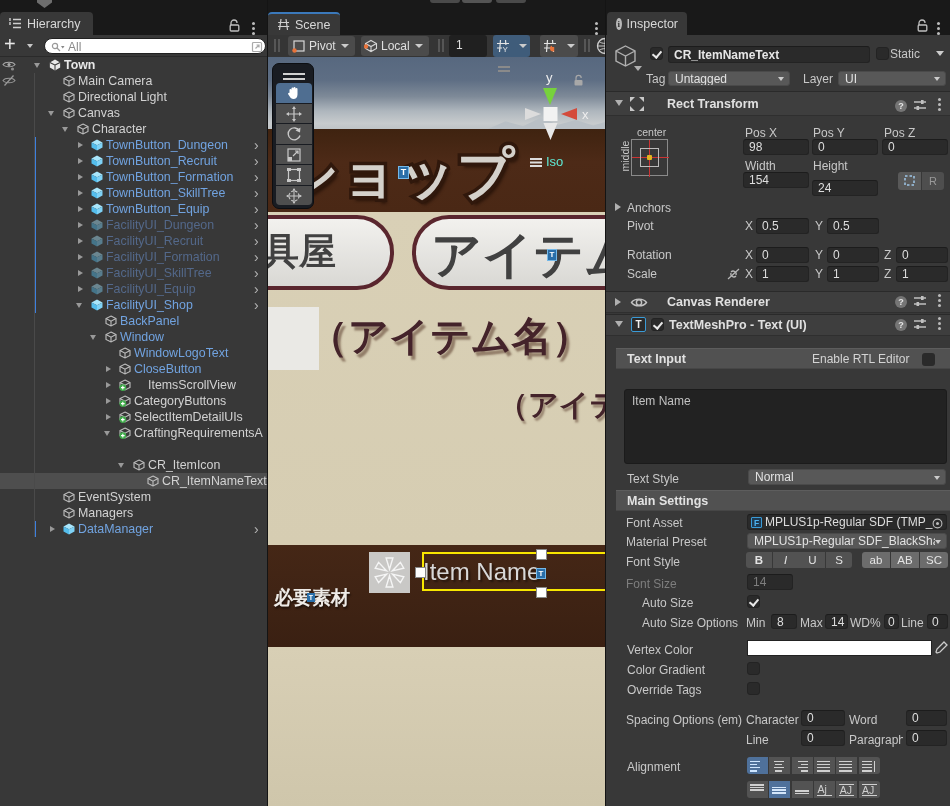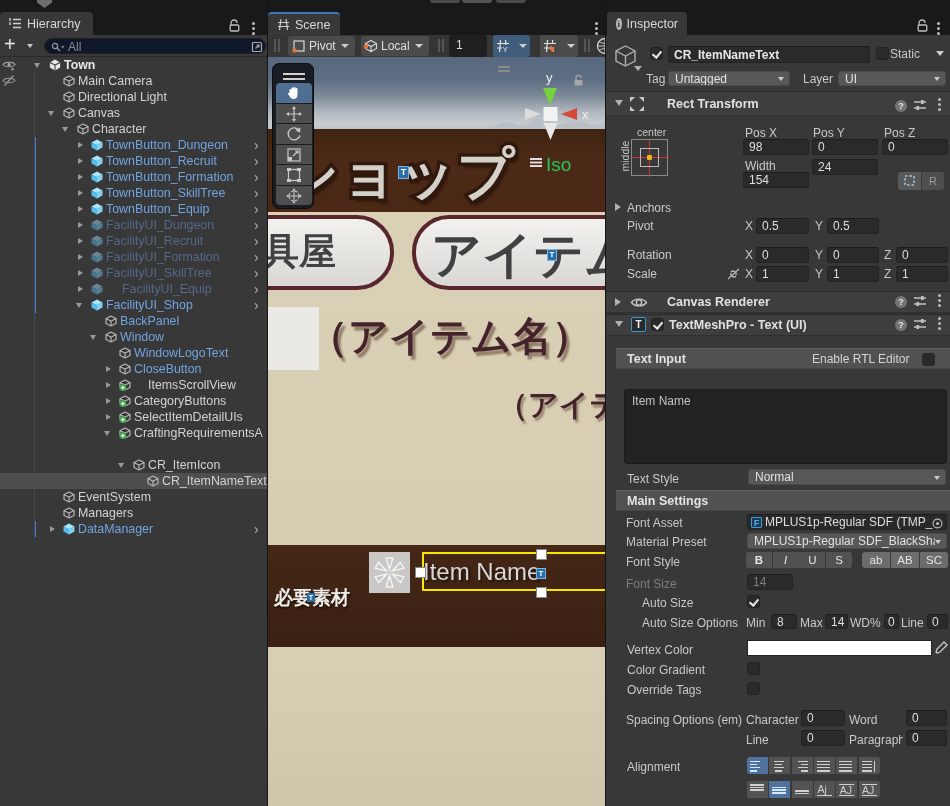--- a/index.html
+++ b/index.html
@@ -82,21 +82,21 @@
         </svg>
    Hierarchy</div>
  <svg class="abs" style="left:229px;top:7px" width="11" height="13" viewBox="0 0 11 13">
         <path d="M2 6 V4 a3 3 0 0 1 6 0" fill="none" stroke="#c0c0c0" stroke-width="1.3"></path>
         <rect x="1.2" y="6" width="8.6" height="6" rx="1" fill="none" stroke="#c0c0c0" stroke-width="1.3"></rect>
       </svg>
  <div class="dots3" style="left:252px;top:15px"></div>
  <div class="htoolbar abs"></div>
  <div class="abs" style="left:4px;top:24px;width:18px;height:18px;color:#e8e8e8;font-size:20px;line-height:17px">+</div>
  <div class="abs" style="left:27px;top:32px;width:0;height:0;border-top:4px solid #c8c8c8;border-left:3.5px solid transparent;border-right:3.5px solid transparent"></div>
- <div class="abs" style="left:44px;top:26px;width:222px;height:16px;background:#0f172a;border:1px solid #212121;border-radius:9px">
+ <div class="abs" style="left:44px;top:26px;width:222px;height:16px;background:#ffffff;border:1px solid #212121;border-radius:9px">
    <svg class="abs" style="left:6px;top:3px" width="14" height="10" viewBox="0 0 14 10">
           <circle cx="4" cy="4" r="2.6" fill="none" stroke="#999" stroke-width="1.2"></circle>
           <path d="M6 6 L9 9" stroke="#999" stroke-width="1.2"></path>
           <path d="M10 4 L13.5 4 L11.75 6.5 Z" fill="#888"></path>
         </svg>
    <span class="abs" style="left:23px;top:1px;color:#8a8a8a">All</span>
    <svg class="abs" style="left:206px;top:2px" width="12" height="12" viewBox="0 0 12 12">
           <rect x="1.5" y="1.5" width="9" height="9" rx="1" fill="none" stroke="#aaa" stroke-width="1.2"></rect>
           <path d="M4.5 7.5 L8 4 M5.5 4 H8 V6.5" stroke="#aaa" stroke-width="1.2" fill="none"></path>
         </svg>
@@ -224,21 +224,21 @@
           </svg>
           <span class="txt dimblue" style="position:absolute;left:106px;top:1px;">FacilityUI_SkillTree</span>
           <span class="chev">›</span>
         </div>
         <div class="row " style="top:224px">
           <span class="pbar"></span>
           <span class="arrow-r" style="left:78px"></span>
           <svg class="icon16" style="left:91px;top:2px;opacity:.45;" width="12" height="12" viewBox="0 0 12 12">
             <use href="#bcube"></use>
           </svg>
-          <span class="txt dimblue" style="position:absolute;left:106px;top:1px;margin-left:16px;">FacilityUI_Equip</span>
+          <span class="txt dimblue" style="position:absolute;left:106px;top:1px;">FacilityUI_Equip</span>
           <span class="chev">›</span>
         </div>
         <div class="row " style="top:240px">
           <span class="pbar"></span>
           <span class="arrow-d" style="left:76px"></span>
           <svg class="icon16" style="left:91px;top:2px;" width="12" height="12" viewBox="0 0 12 12">
             <use href="#bcube"></use>
           </svg>
           <span class="txt blue" style="position:absolute;left:106px;top:1px;">FacilityUI_Shop</span>
           <span class="chev">›</span>
@@ -442,21 +442,21 @@
      <path d="M8 43 L24 49 L8 55 Z" fill="#dcdcdc"></path>
      <path d="M60 43 L44 49 L60 55 Z" fill="#d44a3a"></path>
      <text x="65" y="54" fill="#eee" font-size="13" font-family="Liberation Sans">x</text>
      <path d="M26.5 58 L40.5 58 L33.5 75 Z" fill="#e8e8e8"></path>
    </svg>
    <svg class="abs" style="left:305px;top:17px" width="11" height="13" viewBox="0 0 11 13">
           <path d="M3 6 V4 a2.6 2.6 0 0 1 5.2 0" fill="none" stroke="#a8a8a8" stroke-width="1.2"></path>
           <rect x="1.5" y="6" width="8" height="5.5" rx="1" fill="#a8a8a8"></rect>
         </svg>
    <div class="abs" style="left:262px;top:101px;width:12px;height:1.6px;background:#ddd;box-shadow:0 3.5px 0 #ddd,0 7px 0 #ddd"></div>
-   <div class="abs" style="left:278px;top:97px;color:#22c55e;font-size:19px">Iso</div>
+   <div class="abs" style="left:278px;top:97px;color:#5eead4;font-size:13px">Iso</div>
 
    <div class="abs" style="left:4px;top:6px;width:42px;height:146px;background:#191c22;border-radius:7px;border:1px solid #0c0e12">
      <div class="abs" style="left:10px;top:9px;width:22px;height:2px;background:#d0d0d0;box-shadow:0 5px 0 #d0d0d0"></div>
      <div class="abs" style="left:3px;top:19px;width:36px;height:19.5px;background:#4f6e91;border-radius:4px 4px 0 0"></div>
      <div class="abs" style="left:3px;top:39.5px;width:36px;height:19.5px;background:#4e4e4e"></div>
      <div class="abs" style="left:3px;top:60px;width:36px;height:19.5px;background:#4e4e4e"></div>
      <div class="abs" style="left:3px;top:80.5px;width:36px;height:19.5px;background:#4e4e4e"></div>
      <div class="abs" style="left:3px;top:101px;width:36px;height:19.5px;background:#4e4e4e"></div>
      <div class="abs" style="left:3px;top:121.5px;width:36px;height:19.5px;background:#4e4e4e;border-radius:0 0 4px 4px"></div>
      <svg class="abs" style="left:13px;top:21px" width="16" height="16" viewBox="0 0 16 16">
@@ -543,21 +543,21 @@
         </div>
         <div class="lbl" style="left:139px;top:91px">Pos X</div>
         <div class="lbl" style="left:207px;top:91px">Pos Y</div>
         <div class="lbl" style="left:278px;top:91px">Pos Z</div>
         <div class="fld" style="left:137px;top:104px;width:66px;height:16px">98</div>
         <div class="fld" style="left:206px;top:104px;width:66px;height:16px">0</div>
         <div class="fld" style="left:276px;top:104px;width:66px;height:16px">0</div>
         <div class="lbl" style="left:139px;top:124px">Width</div>
         <div class="lbl" style="left:207px;top:124px">Height</div>
         <div class="fld" style="left:137px;top:137px;width:66px;height:16px">154</div>
-        <div class="fld" style="left:206px;top:124px;width:66px;height:16px">24</div>
+        <div class="fld" style="left:206px;top:145px;width:66px;height:16px">24</div>
         <div class="abs" style="left:292px;top:137px;width:23px;height:18px;background:#595959;border-radius:3px 0 0 3px">
           <svg style="position:absolute;left:6px;top:3px" width="11" height="11" viewBox="0 0 11 11">
             <rect x="1" y="1" width="9" height="9" fill="none" stroke="#9fc6e8" stroke-width="1.5" stroke-dasharray="2.5 2"></rect>
           </svg>
         </div>
         <div class="abs" style="left:316px;top:137px;width:22px;height:18px;background:#4e4e4e;border-radius:0 3px 3px 0;color:#999;text-align:center;line-height:18px;font-size:11px">R</div>
         <div class="abs" style="left:9px;top:168px;width:0;height:0;border-left:6px solid #b0b0b0;border-top:4.5px solid transparent;border-bottom:4.5px solid transparent"></div>
         <div class="lbl" style="left:21px;top:166px">Anchors</div>
         <div class="lbl" style="left:21px;top:184px">Pivot</div>
         <div class="lbl" style="left:139px;top:184px">X</div>

